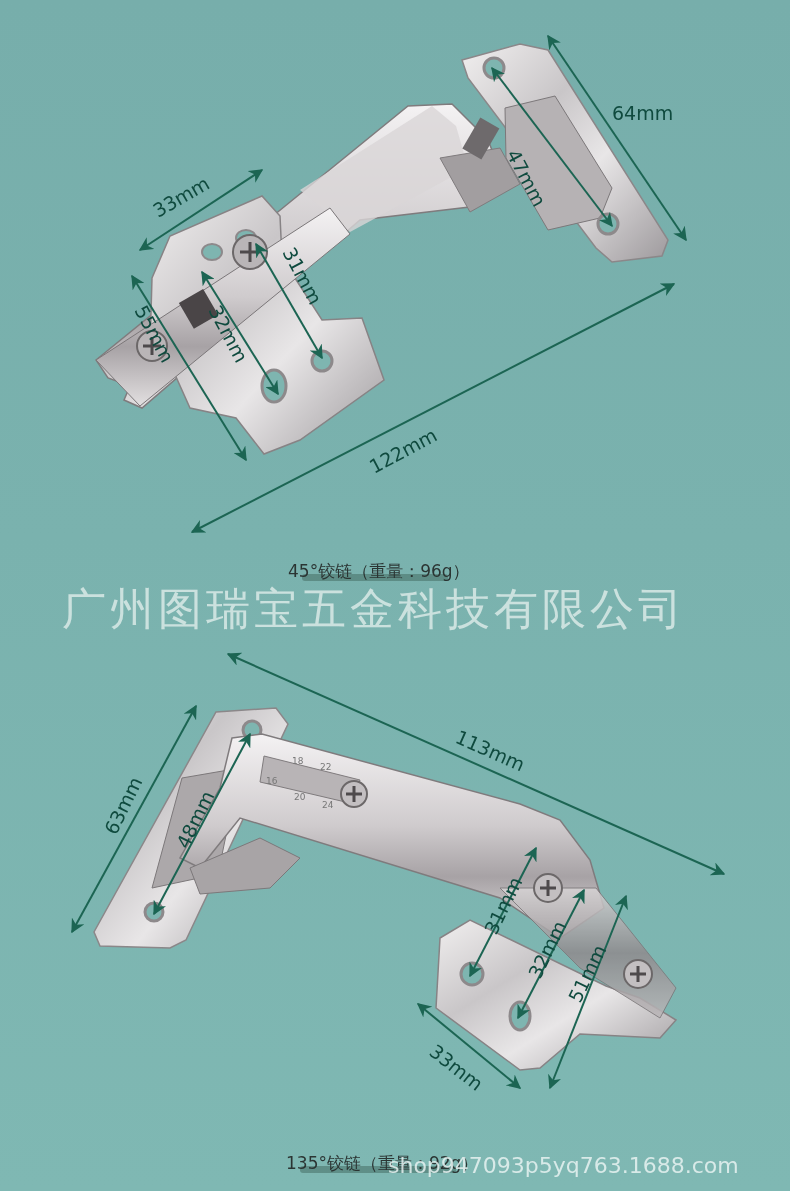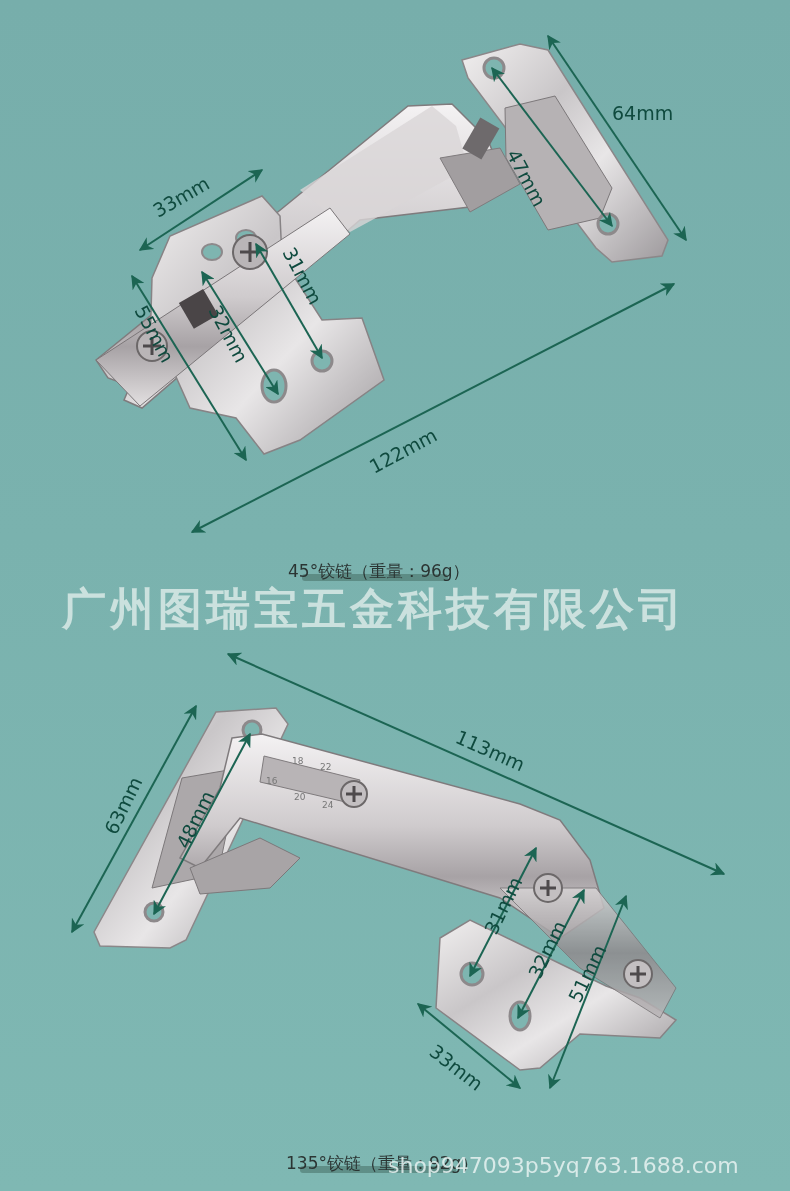--- a/index.html
+++ b/index.html
@@ -28,21 +28,20 @@
     position: absolute; left: 14px; right: 22px; bottom: 2px; height: 7px;
     background: rgba(70, 110, 100, 0.55); border-radius: 3px; z-index: -1;
   }
   .caption-wrap { position: absolute; z-index: 2; }
   .watermark {
     position: absolute; left: 62px; top: 572px;
     font-family: "DejaVu Sans", sans-serif;
     font-size: 44px; letter-spacing: 4px;
     color: rgba(225, 238, 236, 0.78);
     white-space: nowrap;
-    font-weight: bold;
   }
   .shop-watermark {
     position: absolute; left: 388px; top: 1145px;
     font-family: "DejaVu Sans", sans-serif;
     font-size: 22px;
     color: rgba(232, 242, 241, 0.85);
     white-space: nowrap; z-index: 3;
   }
 </style>
 </head>

